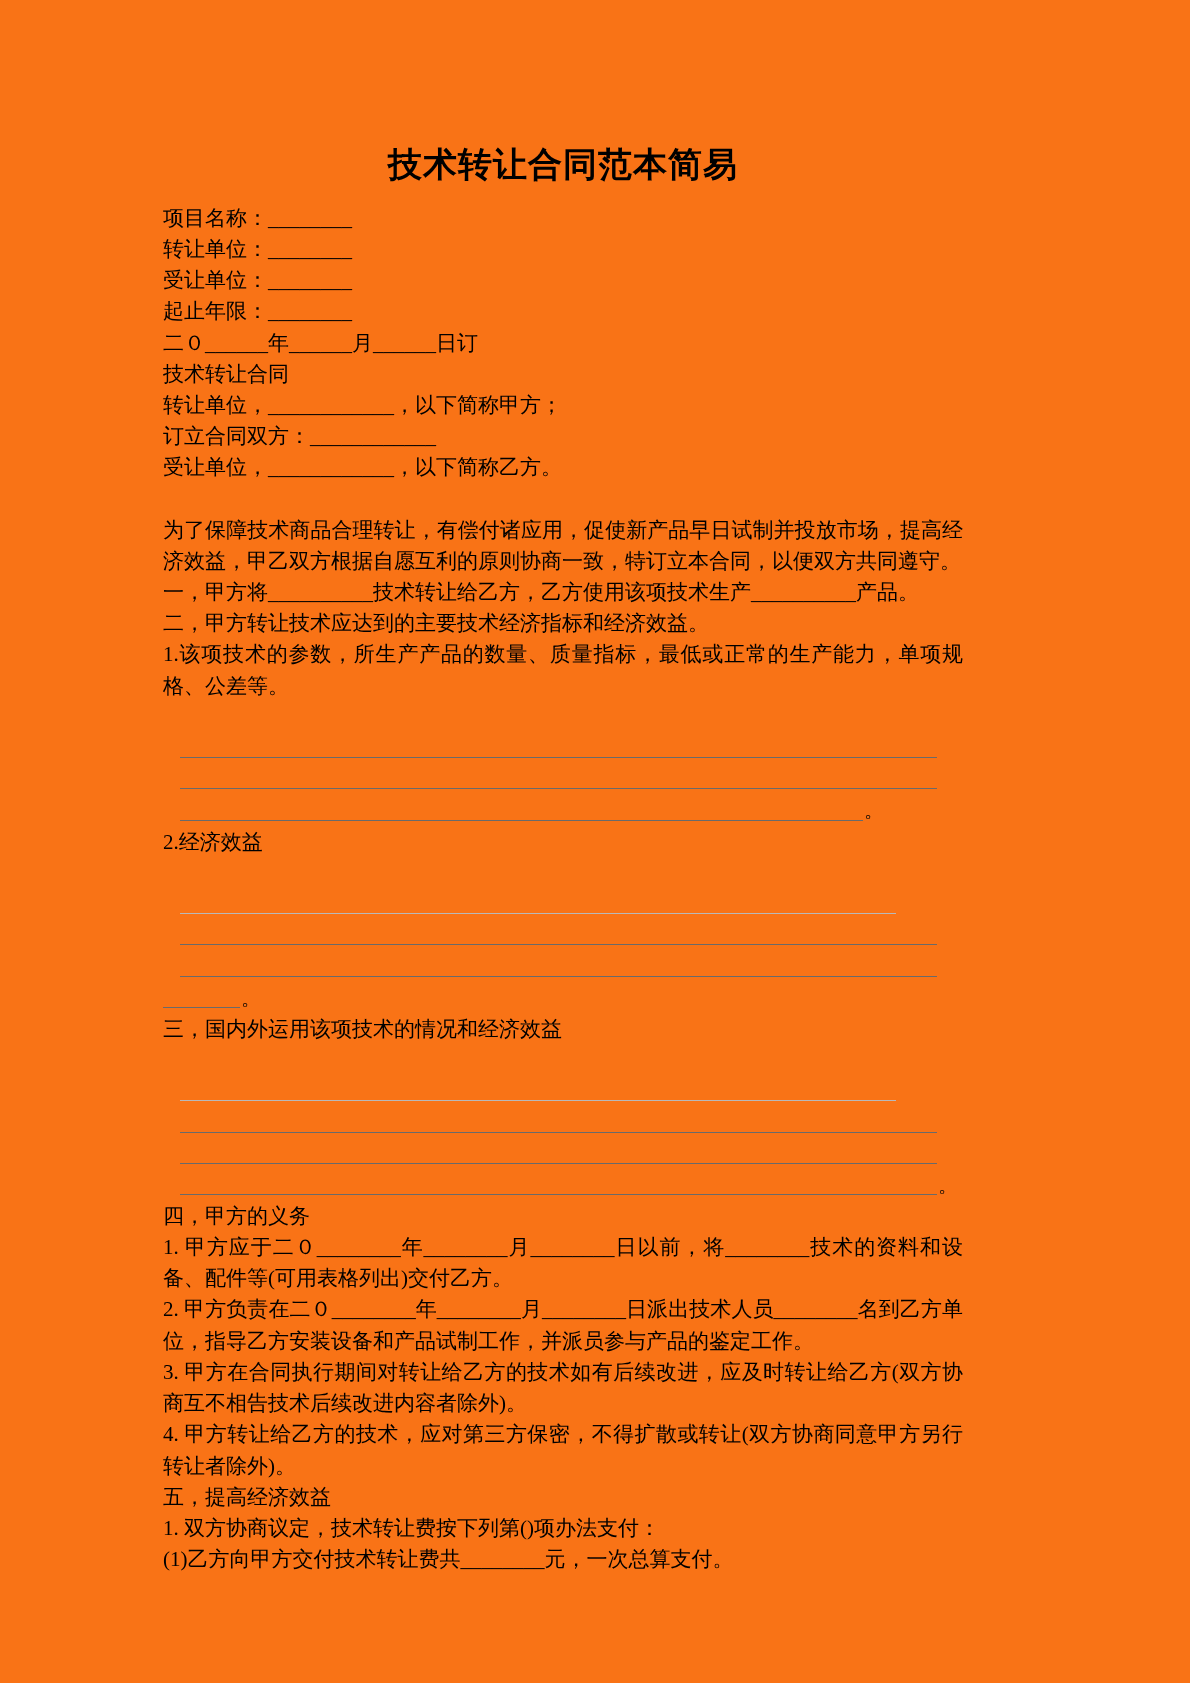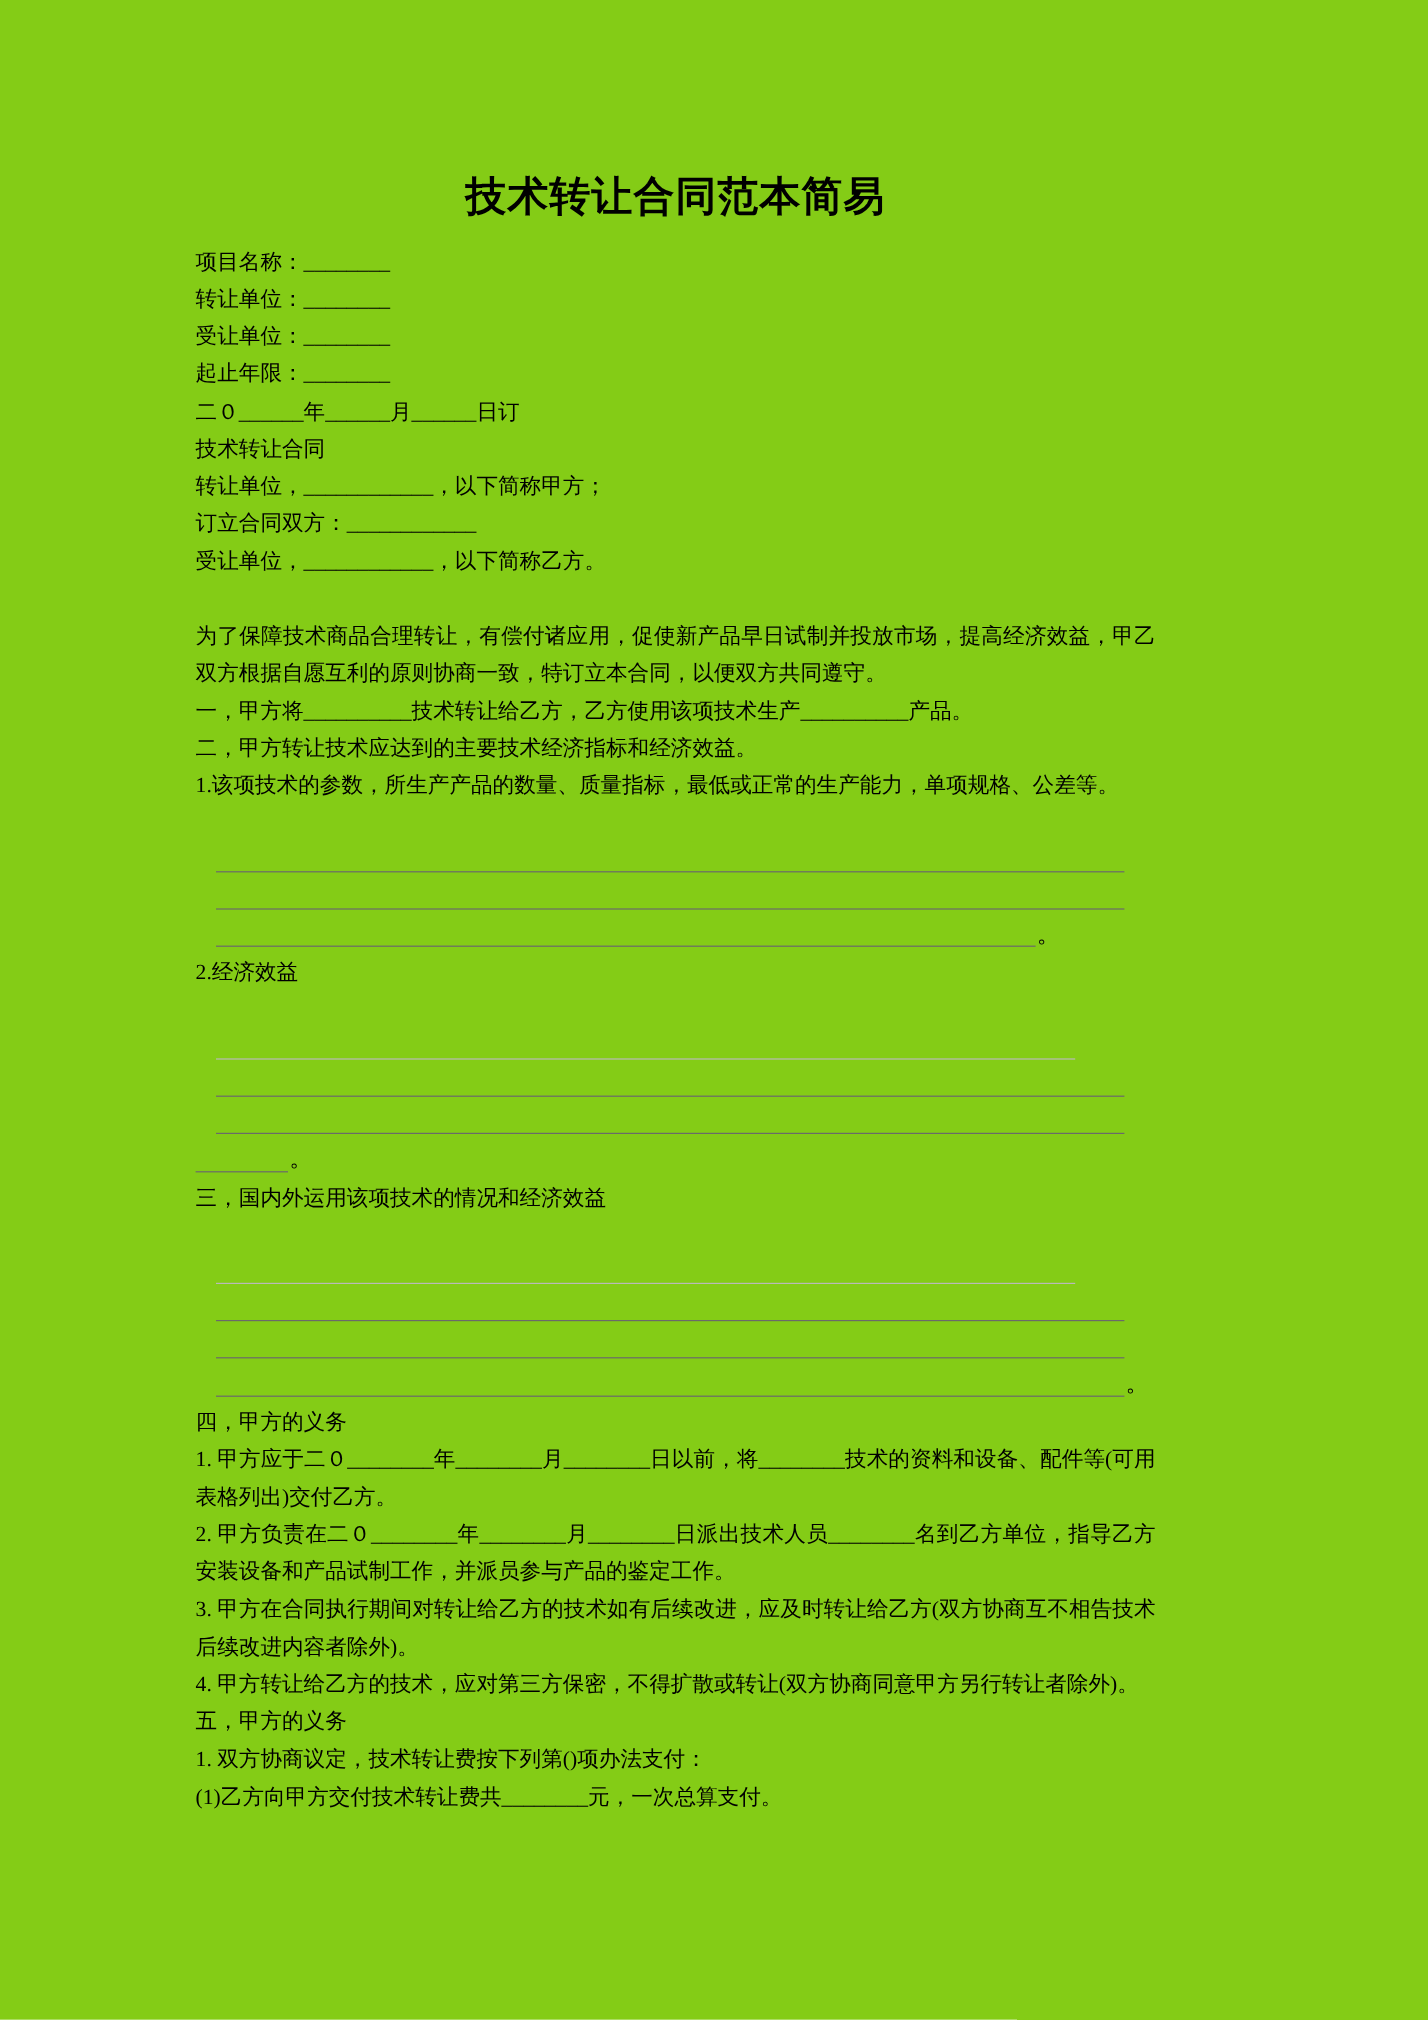--- a/index.html
+++ b/index.html
@@ -11,21 +11,21 @@
     width: 1190px;
     height: 1683px;
     font-family: "Liberation Serif", "DejaVu Serif", serif;
     color: #000000;
     overflow: hidden;
   }
   .page {
     position: relative;
     width: 1190px;
     height: 1683px;
-    background: #84cc16;
+    background: #f97316;
     box-sizing: border-box;
     padding: 0;
   }
   .content {
     position: absolute;
     left: 163px;
     top: 0;
     width: 800px;
   }
   .doc-title {
@@ -33,21 +33,21 @@
     font-weight: bold;
     text-align: center;
     letter-spacing: 1px;
     margin: 0;
     padding-top: 145px;
     padding-bottom: 17px;
     line-height: 1.2;
     white-space: pre;
   }
   .line {
-    font-size: 18px;
+    font-size: 21px;
     line-height: 31.2px;
     margin: 0;
     white-space: pre-wrap;
     word-break: break-all;
     text-align: justify;
     text-justify: inter-character;
   }
   .line.para {
     text-indent: 0;
     margin-top: 31px;
@@ -156,18 +156,18 @@
       <span class="rule w-long"></span>
       <span class="rule-period">。</span>
     </div>
 
     <p class="line">四，甲方的义务</p>
     <p class="line">1. 甲方应于二０________年________月________日以前，将________技术的资料和设备、配件等(可用表格列出)交付乙方。</p>
     <p class="line">2. 甲方负责在二０________年________月________日派出技术人员________名到乙方单位，指导乙方安装设备和产品试制工作，并派员参与产品的鉴定工作。</p>
     <p class="line">3. 甲方在合同执行期间对转让给乙方的技术如有后续改进，应及时转让给乙方(双方协商互不相告技术后续改进内容者除外)。</p>
     <p class="line">4. 甲方转让给乙方的技术，应对第三方保密，不得扩散或转让(双方协商同意甲方另行转让者除外)。</p>
 
-    <p class="line">五，甲方的义务</p>
+    <p class="line">五，提高经济效益</p>
     <p class="line">1. 双方协商议定，技术转让费按下列第()项办法支付：</p>
     <p class="line">(1)乙方向甲方交付技术转让费共________元，一次总算支付。</p>
 
   </div>
 </div>
 
 </body></html>

